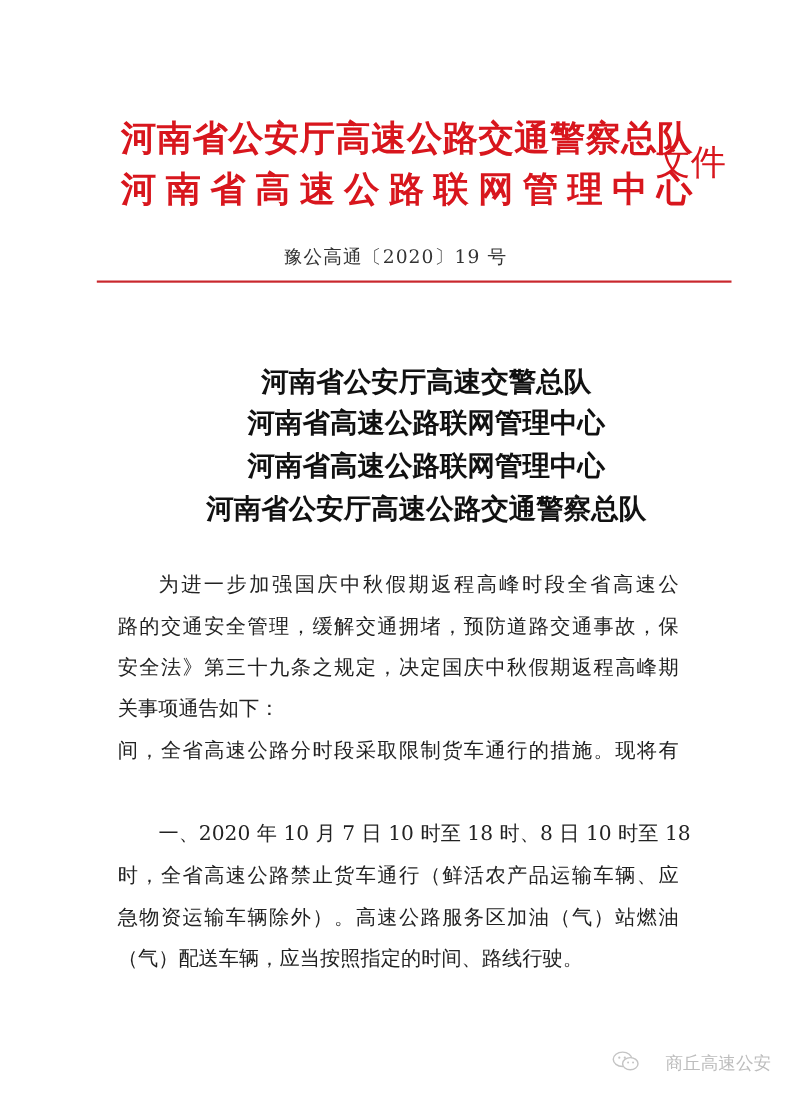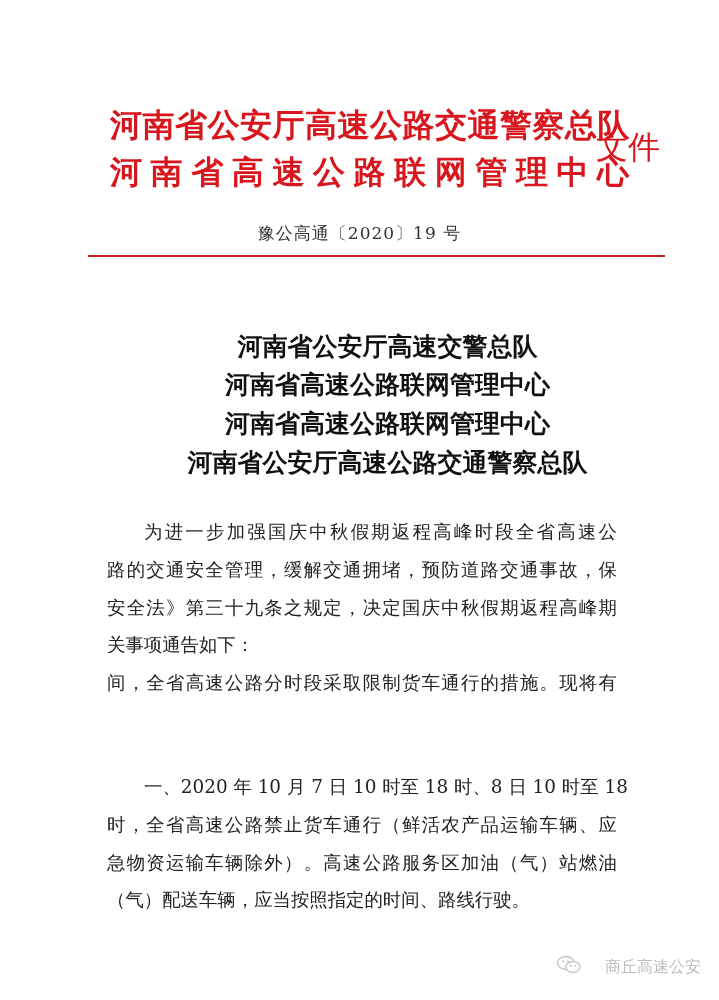--- a/index.html
+++ b/index.html
@@ -11,21 +11,21 @@
   .wenjian { position:absolute; left:596px; top:131px; color:#d8161d; font-weight:normal; font-size:32px; line-height:1; }
   .docno { position:absolute; left:0; width:719px; top:222px; text-align:center; font-size:17px; color:#333; letter-spacing:1px; }
   .rule { position:absolute; left:88px; width:577px; top:255px; height:2px; background:#c9272d; }
   .title { position:absolute; left:0; width:719px; text-align:center; font-weight:bold; font-size:25px; color:#111; line-height:1;padding-left:28px; }
   .t1 { top:334px; } .t2 { top:372px; } .t3 { top:411px; } .t4 { top:450px; }
   .body { position:absolute; left:107px; width:510px; font-size:18.4px; color:#222; line-height:37.8px; text-align:justify; }
   .p1 { top:513px; }
   .line { display:block; white-space:nowrap; text-align-last:justify; text-align:justify; }
   .line.last { text-align-last:left; }
   .indent { padding-left:37px; }
-  .p2 { top:768px; }
+  .p2 { top:740px; }
   .wm { position:absolute; left:556px; top:955px; font-family:"DejaVu Sans","Liberation Sans",sans-serif; font-size:16px; color:#bdbdbd; display:flex; align-items:center; gap:23px; }
 </style>
 </head>
 <body>
 
 <div class="hdr hdr1">河南省公安厅高速公路交通警察总队</div>
 <div class="hdr hdr2">河南省高速公路联网管理中心</div>
 <div class="wenjian">文件</div>
 <div class="docno">豫公高通〔2020〕19 号</div>
 <div class="rule"></div>

